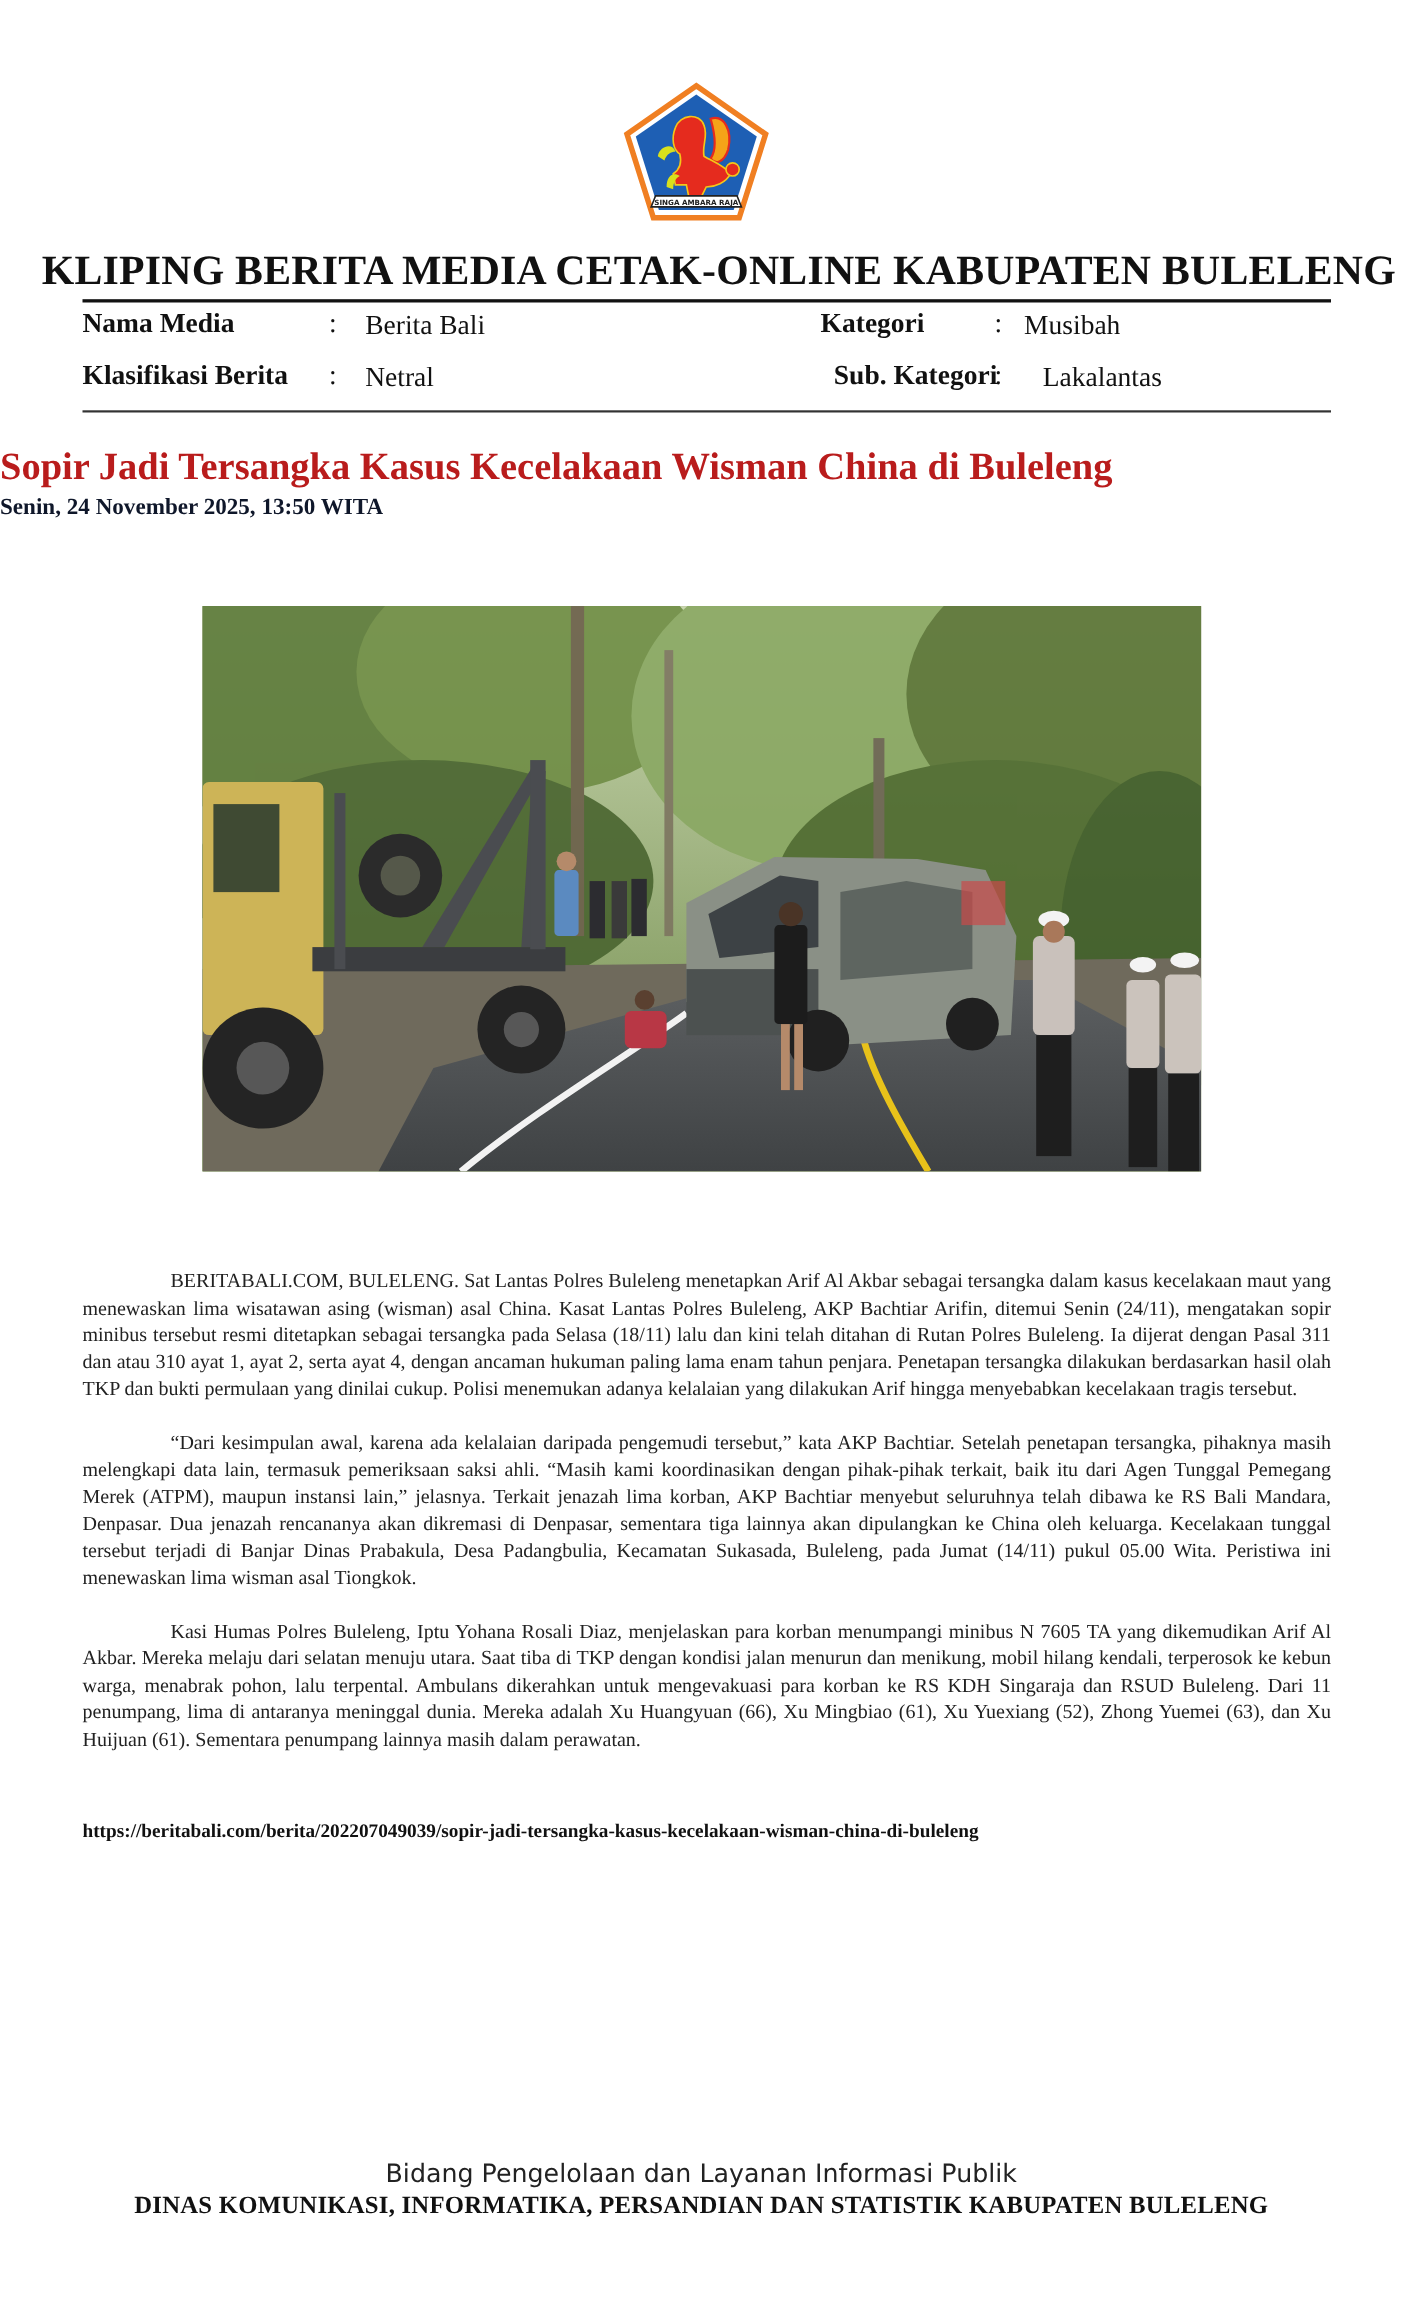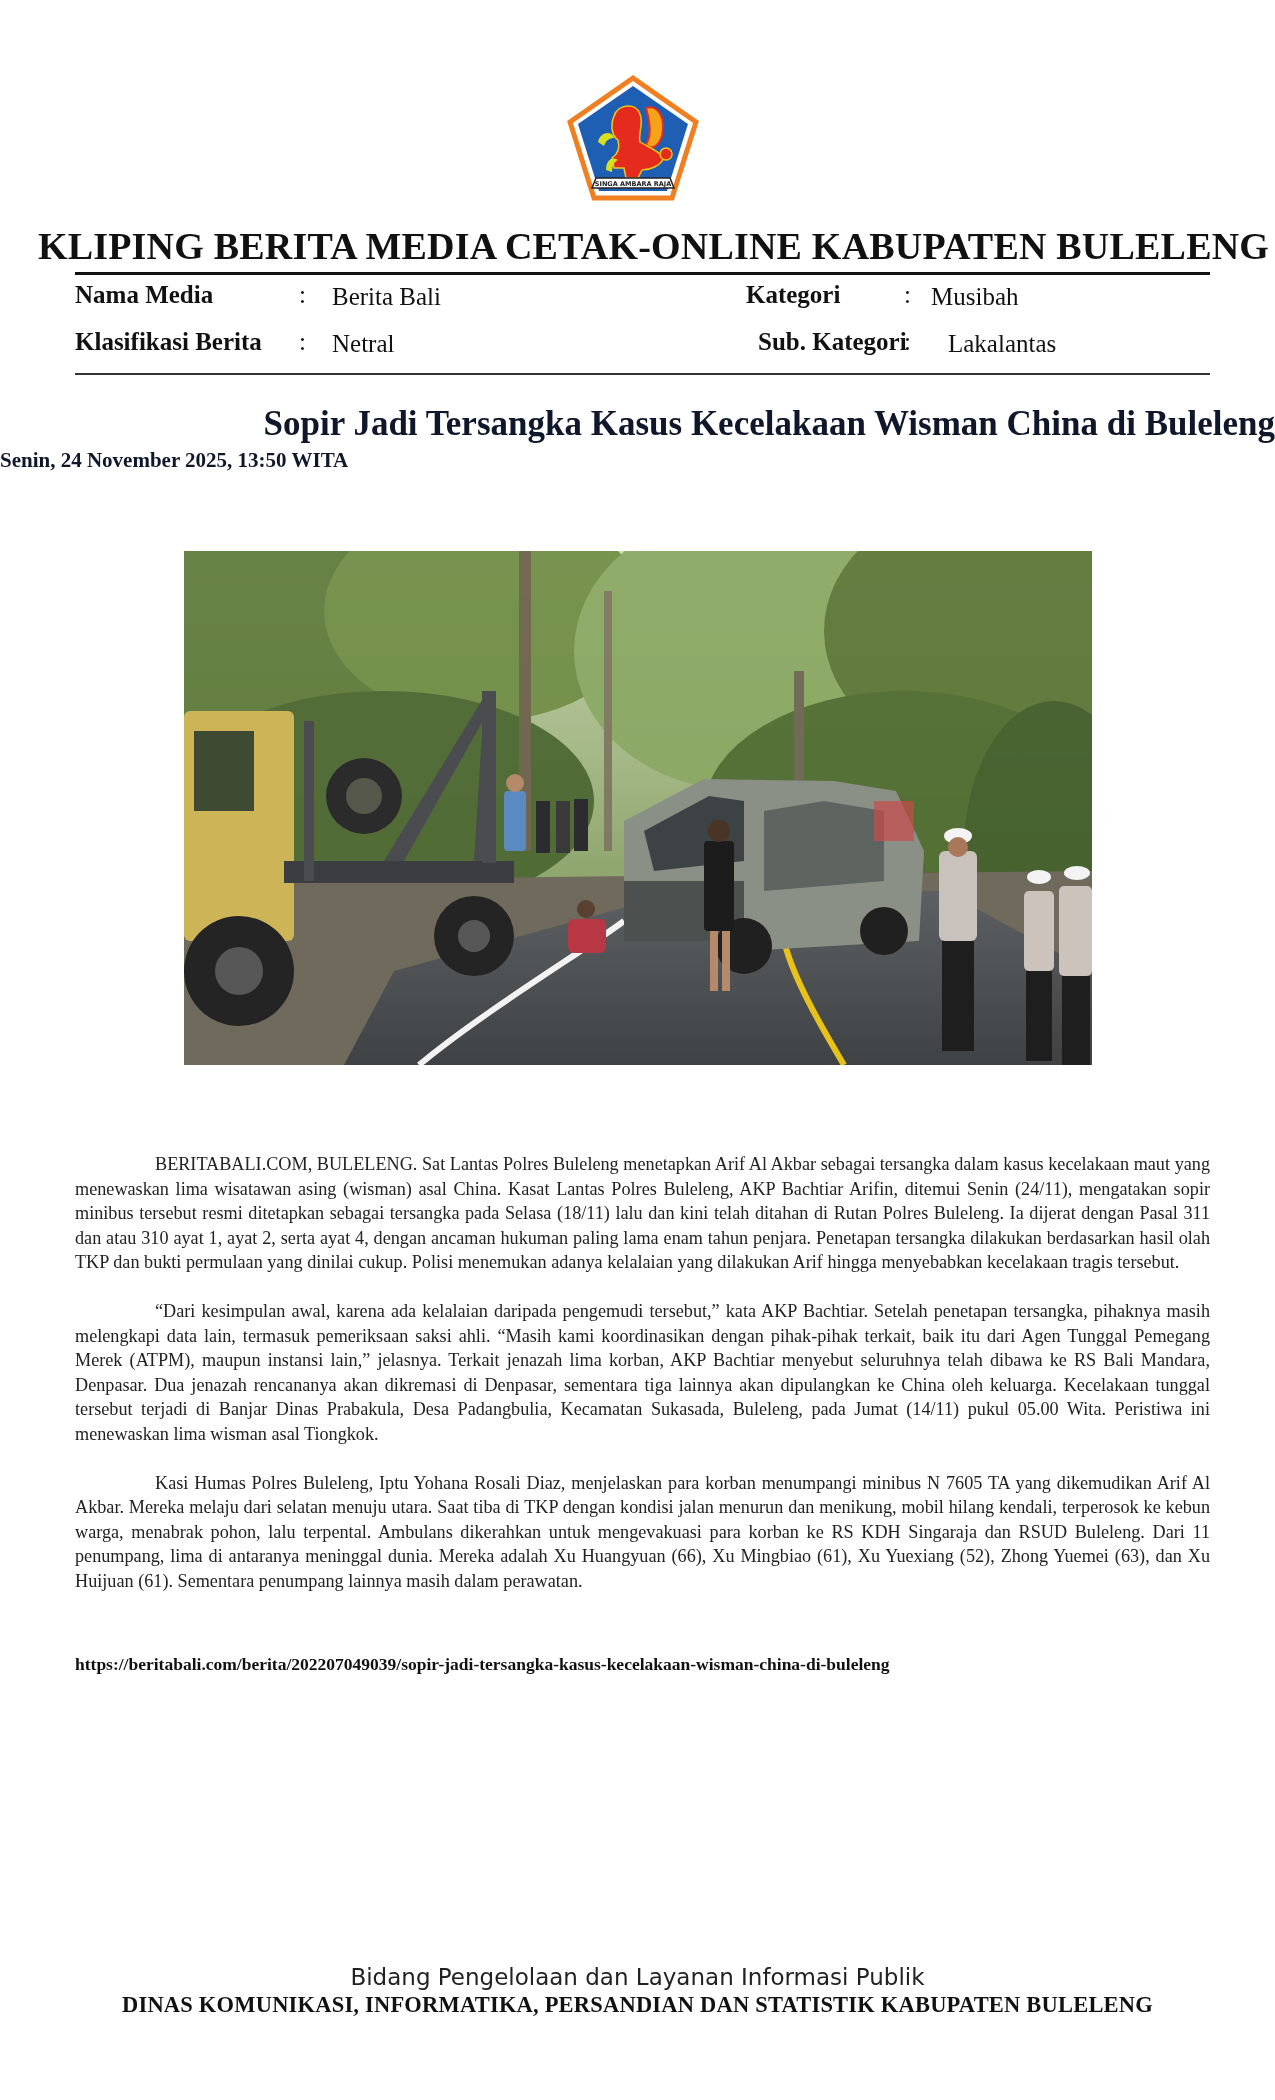--- a/index.html
+++ b/index.html
@@ -12,22 +12,22 @@
 
     .rule { position: absolute; left: 75px; width: 1135px; background: #111; }
     #rule-top { top: 272px; height: 3px; }
     #rule-bottom { top: 373px; height: 2px; background: #333; }
 
     .meta-row { position: absolute; font-family: "Liberation Serif", serif; font-size: 25px; color: #111; }
     .meta-label { position: absolute; font-weight: bold; white-space: nowrap; }
     .meta-colon { position: absolute; white-space: nowrap; }
     .meta-value { position: absolute; white-space: nowrap; }
 
-    #article-title { position: absolute; left: 0; top: 404px; width: 1275px; text-align: right;
-      font-family: "Liberation Serif", serif; font-weight: bold; font-size: 35px; color: #0f172a; }
+    #article-title { position: absolute; left: 0; top: 404px; width: 1275px; text-align: left;
+      font-family: "Liberation Serif", serif; font-weight: bold; font-size: 35px; color: #b91c1c; }
     #article-date { position: absolute; left: 0; top: 448px; width: 1275px; text-align: left;
       font-family: "Liberation Serif", serif; font-weight: bold; font-size: 21px; color: #0f172a; }
 
     #photo { position: absolute; left: 184px; top: 551px; width: 908px; height: 514px; overflow: hidden; background: #6d7f4a; }
     #photo svg { display: block; }
 
     #article-body { position: absolute; left: 75px; top: 1152px; width: 1135px;
       font-family: "Liberation Serif", serif; font-size: 18.2px; line-height: 24.6px; color: #222; text-align: justify; }
     #article-body p { margin: 0 0 24px 0; text-indent: 80px; }
 

